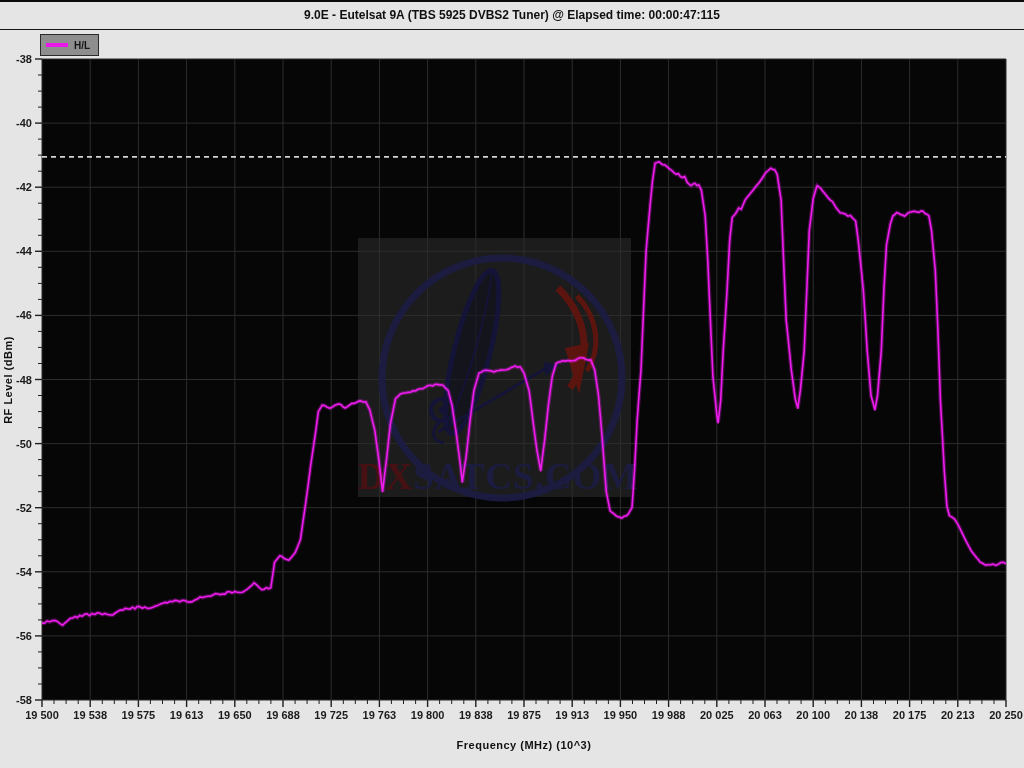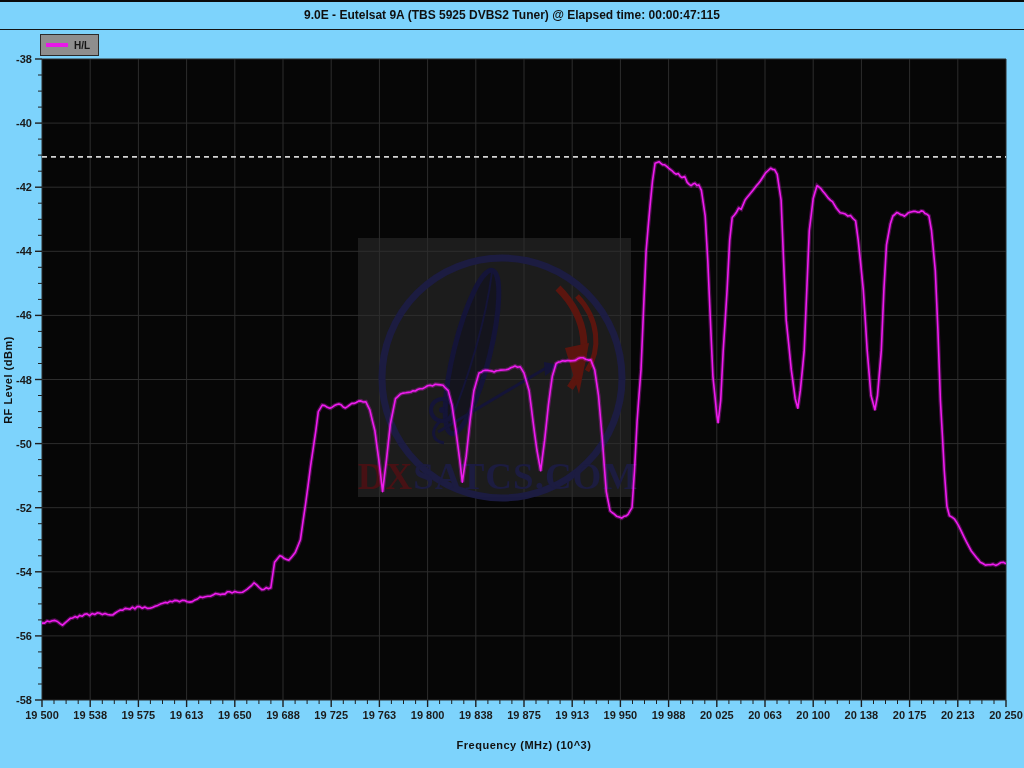--- a/index.html
+++ b/index.html
@@ -1,18 +1,18 @@
 <!DOCTYPE html>
 <html><head>
 <meta charset="utf-8">
 <style>
   html,body{margin:0;padding:0;}
   body{width:1024px;height:768px;overflow:hidden;background:#8e8e8e;
        font-family:"Liberation Sans", sans-serif;}
-  .page{position:relative;width:1024px;height:768px;background:#7dd3fc;}
+  .page{position:relative;width:1024px;height:768px;background:#e5e5e5;}
   .topline{position:absolute;left:0;top:0;width:1024px;height:2px;background:#0b0b0b;z-index:4;}
   .title{position:absolute;left:0;top:2px;width:1024px;height:27px;line-height:27px;
          text-align:center;font-size:12px;font-weight:bold;color:#101010;
          border-bottom:1px solid #141414;z-index:3;}
   .legend{position:absolute;left:40px;top:34px;z-index:3;display:flex;align-items:center;
           gap:6px;height:16px;padding:2px 8px 2px 5px;border:1px solid #2b2b2b;background:#8e8e8e;}
   .legend-swatch{display:inline-block;width:22px;height:4px;background:#e01ae0;}
   .legend-label{font-size:10px;font-weight:bold;color:#151515;}
   svg{position:absolute;left:0;top:0;z-index:1;}
   text{font-family:"Liberation Sans", sans-serif;}

